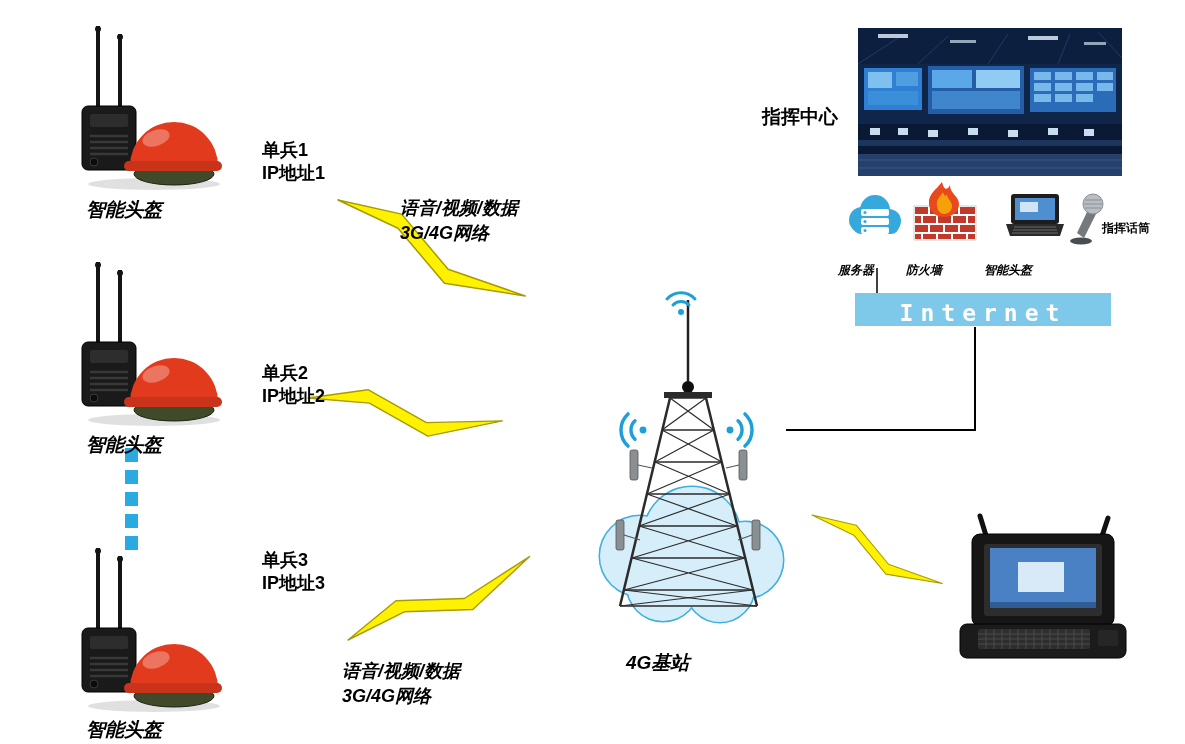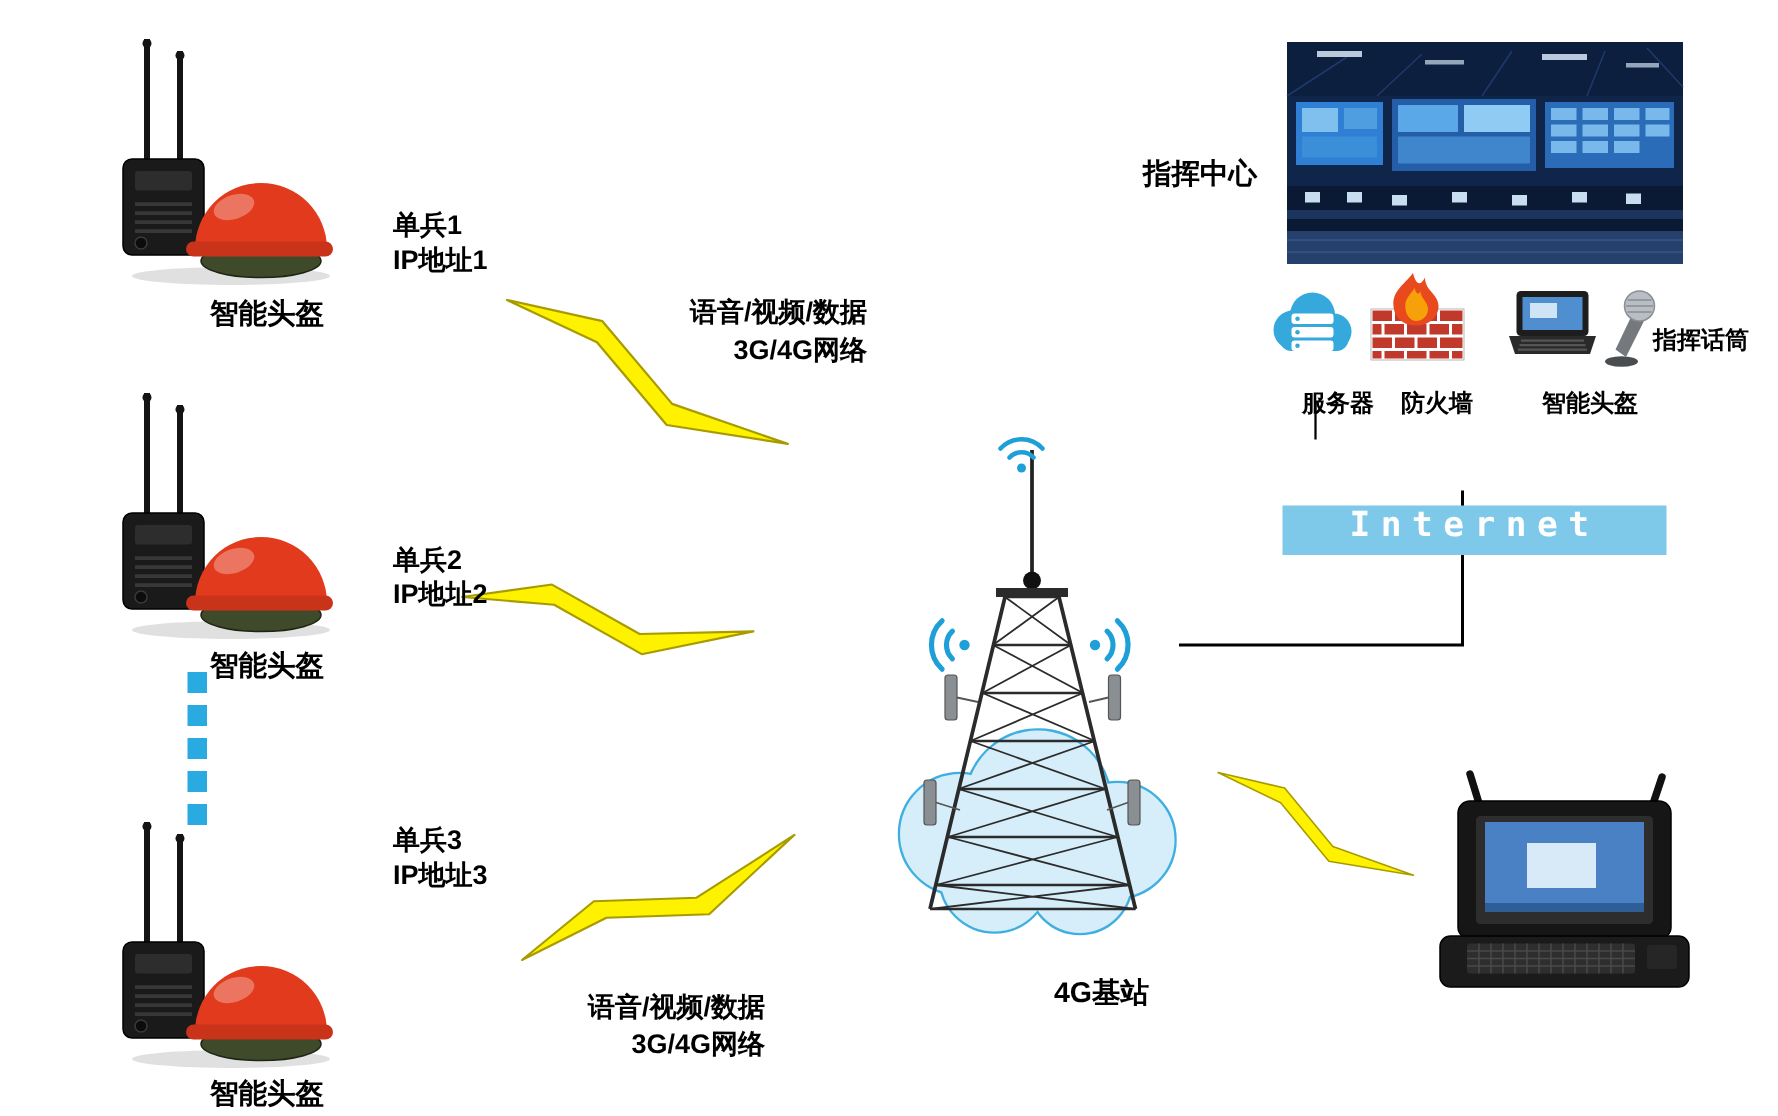--- a/index.html
+++ b/index.html
@@ -1,24 +1,24 @@
 <!DOCTYPE html>
 <html><head>
 <meta charset="utf-8">
 <style>
   * { margin:0; padding:0; box-sizing:border-box; }
   html,body { width:1185px; height:744px; background:#ffffff; overflow:hidden;
               font-family:"Liberation Sans", sans-serif; }
   .stage { position:relative; width:1185px; height:744px; background:#fff; }
   .gfx  { position:absolute; left:0; top:0; width:1185px; height:744px; }
   .lbl  { position:absolute; color:#000; font-weight:bold; white-space:nowrap;margin-top:12px; }
-  .ctr  { text-align:right; white-space:normal; }
+  .ctr  { text-align:left; white-space:normal;font-style:italic; }
   .fs19 { font-size:19px; line-height:22px; }
   .fs17 { font-size:18px; line-height:23px; }
-  .fs16 { font-size:16px; line-height:20px; }
+  .fs16 { font-size:12px; line-height:20px; }
 
   .helmet-label-1 { left:86px;  top:187px; width:130px; }
   .helmet-label-2 { left:86px;  top:422px; width:130px; }
   .helmet-label-3 { left:86px;  top:707px; width:130px; }
 
   .soldier-1 { left:262px; top:127px; }
   .soldier-2 { left:262px; top:350px; }
   .soldier-3 { left:262px; top:537px; }
 
   .link-top    { left:400px; top:184px; width:178px; line-height:25px; }
@@ -26,23 +26,23 @@
 
   .station-label { left:626px; top:640px; width:140px; }
   .cc-label      { left:762px; top:94px; }
   .server-label  { left:838px;  top:248px; width:78px; }
   .firewall-label{ left:906px;  top:248px; width:76px; }
   .dispatch-label{ left:984px;  top:248px; width:108px; }
   .mic-label     { left:1102px; top:206px; }
   .laptop-label  { left:954px;  top:654px; width:170px; }
 
   .internet-bar { position:absolute; left:855px; top:293px; width:256px; height:33px;
-                  background:#7EC9EA; color:#ffffff; display:flex; align-items:flex-start;
+                  background:#7EC9EA; color:#ffffff; display:flex; align-items:flex-end;
                   justify-content:center; font-family:"DejaVu Sans Mono", monospace;
-                  font-size:23px; font-weight:bold; letter-spacing:7px;margin-top:44px; }
+                  font-size:23px; font-weight:bold; letter-spacing:7px; }
 </style>
 </head>
 <body>
 
 <div class="stage">
 
   <svg class="gfx" viewBox="0 0 1185 744">
     <defs>
 
       <g id="helmet-unit">

